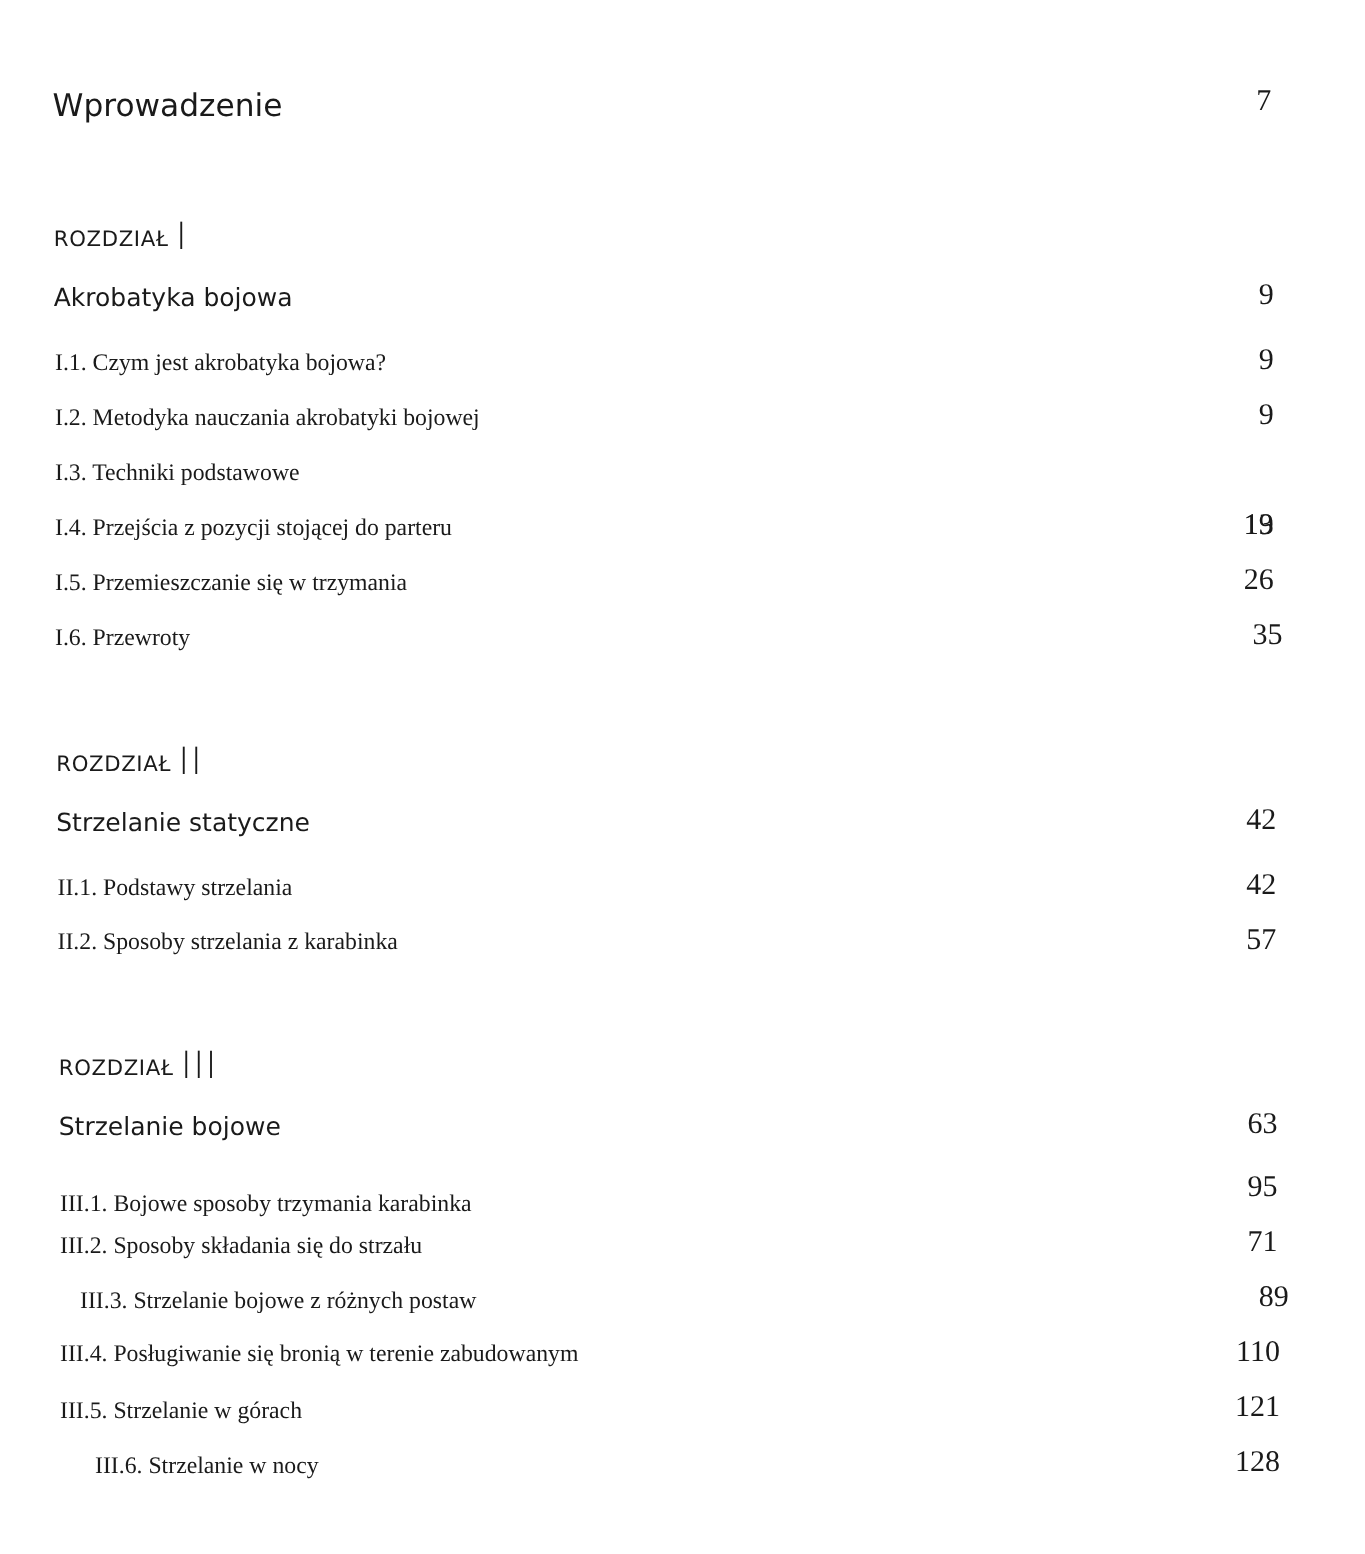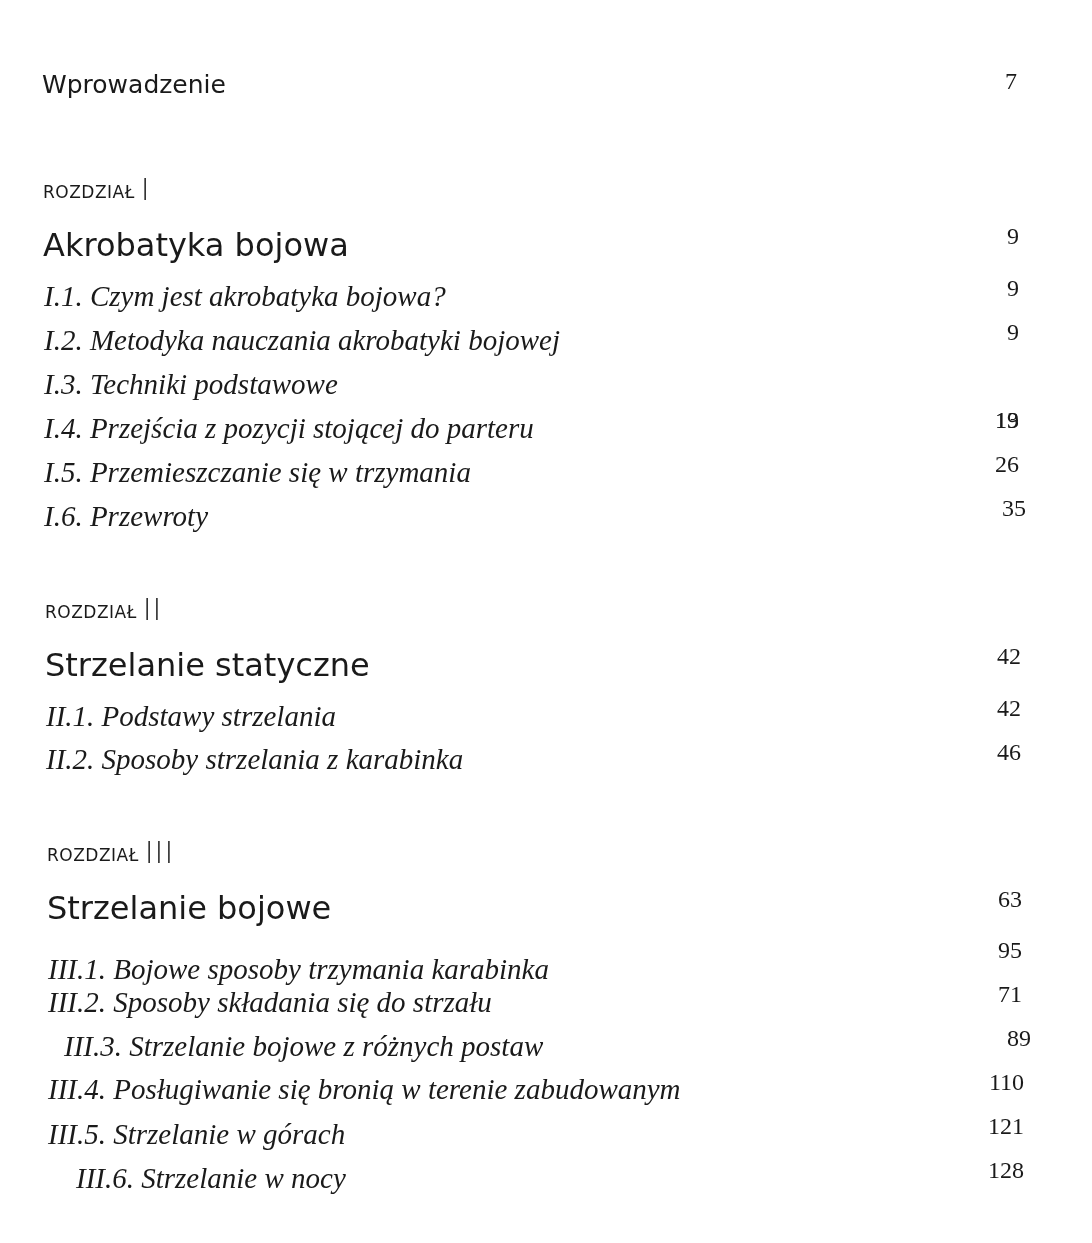--- a/index.html
+++ b/index.html
@@ -8,22 +8,22 @@
       color: #1a1a1a;
     }
     .sans { font-family: "DejaVu Sans", "Liberation Sans", sans-serif; }
     .serif { font-family: "Liberation Serif", "DejaVu Serif", serif; }
     .line { position: absolute; white-space: nowrap; }
     .page { position: absolute; white-space: nowrap; text-align: right; }
 
     .intro { font-size: 25px; letter-spacing: 0px; }
     .chap-label { font-size: 17px; letter-spacing: 0.5px; }
     .chap-label .roman { font-size: 30px; font-weight: 300; letter-spacing: 1px; vertical-align: -2px; }
-    .chap-title { font-size: 32px; }
-    .section { font-size: 29px; font-style: italic; }
+    .chap-title { font-size: 20px; }
+    .section { font-size: 19px; }
     .pnum-big { font-size: 24px; }
     .pnum { font-size: 24px; }
   </style>
 </head>
 <body>
 
 <div>
 
   <div class="line sans intro" style="left:42px; top:70px;">Wprowadzenie</div>
   <div class="page serif pnum-big" style="right:75px; top:68px;">7</div>
@@ -57,21 +57,21 @@
     <span>ROZDZIAŁ</span>
     <span class="roman">II</span>
   </div>
   <div class="line sans chap-title" style="left:45px; top:646px;">Strzelanie statyczne</div>
   <div class="page serif pnum-big" style="right:71px; top:643px;">42</div>
 
   <div class="line serif section" style="left:46px; top:700px;">II.1. Podstawy strzelania</div>
   <div class="page serif pnum" style="right:71px; top:695px;">42</div>
 
   <div class="line serif section" style="left:46px; top:743px;">II.2. Sposoby strzelania z karabinka</div>
-  <div class="page serif pnum" style="right:71px; top:739px;">46</div>
+  <div class="page serif pnum" style="right:71px; top:739px;">57</div>
 
   <div class="line sans chap-label" style="left:47px; top:835px;">
     <span>ROZDZIAŁ</span>
     <span class="roman">III</span>
   </div>
   <div class="line sans chap-title" style="left:47px; top:889px;">Strzelanie bojowe</div>
   <div class="page serif pnum-big" style="right:70px; top:886px;">63</div>
 
   <div class="line serif section" style="left:48px; top:942px;margin-top:11px;">III.1. Bojowe sposoby trzymania karabinka</div>
   <div class="page serif pnum" style="right:70px; top:937px;">95</div>

